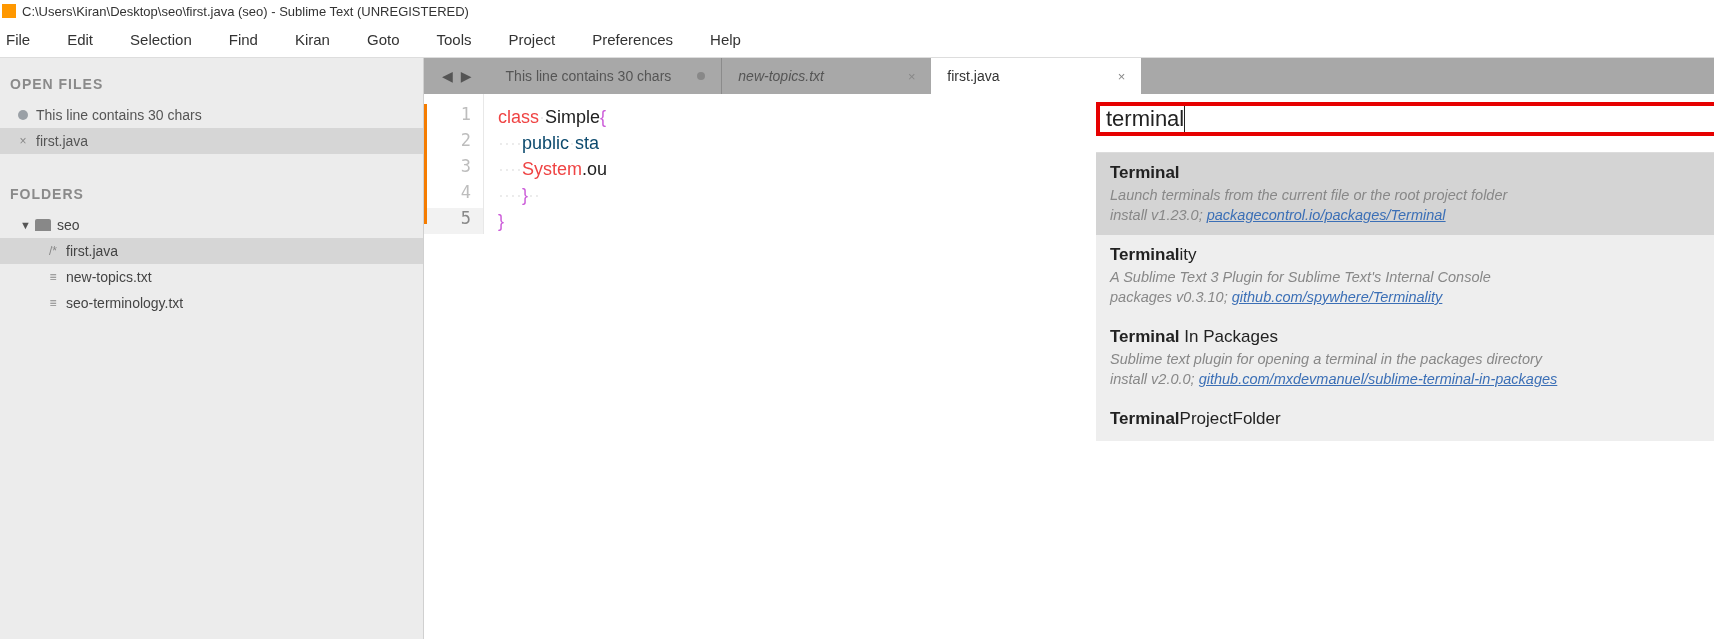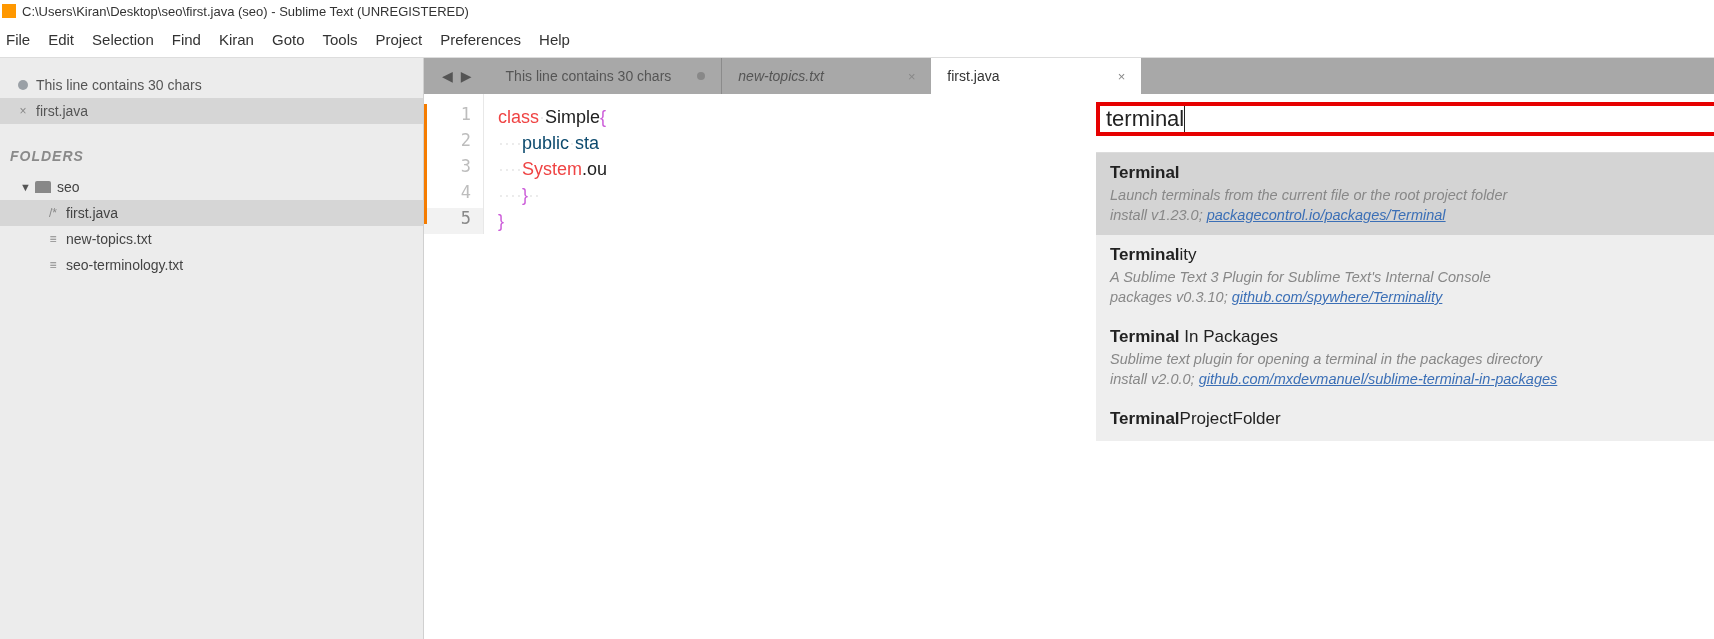--- a/index.html
+++ b/index.html
@@ -3,35 +3,35 @@
 <meta charset="utf-8">
 <style>
   * { box-sizing: border-box; margin: 0; padding: 0; font-family: "Segoe UI", Arial, sans-serif; }
   html, body { width: 1714px; height: 639px; background: #ffffff; color: #333; overflow: hidden; }
 
   
   .titlebar { height: 22px; display: flex; align-items: center; padding-left: 2px; font-size: 13px; color: #333; }
   .titlebar .logo { width: 14px; height: 14px; background: #ff9800; margin-right: 6px; }
 
   
-  .menubar { height: 36px; display: flex; align-items: center; gap: 10px; padding: 0 0 0 2px; font-size: 15px; color: #333; border-bottom: 1px solid #ddd; }
+  .menubar { height: 36px; display: flex; align-items: center; gap: 29px; padding: 0 0 0 2px; font-size: 15px; color: #333; border-bottom: 1px solid #ddd; }
   .menubar .menuitem { padding: 2px 4px; cursor: default; }
 
   
   .main { display: flex; height: calc(100% - 58px); }
 
   
   .sidebar { width: 424px; background: #ececec; border-right: 1px solid #d0d0d0; padding-top: 14px; }
   .sidebar-heading { font-size: 14px; font-weight: 700; letter-spacing: 1px; color: #8a8a8a; padding: 4px 10px 10px 10px; }
   .openfile { display: flex; align-items: center; height: 26px; padding-left: 18px; font-size: 14px; color: #555; }
   .openfile.active { background: #d6d6d6; }
   .openfile .dot { width: 10px; height: 10px; border-radius: 50%; background: #9aa0a6; margin-right: 8px; }
   .openfile .close { width: 10px; height: 10px; margin-right: 8px; color: #888; font-size: 12px; line-height: 10px; text-align: center; }
 
-  .folders-heading { margin-top: 20px; font-style: italic; }
+  .folders-heading { margin-top: 28px; }
   .folder-row, .file-row { display: flex; align-items: center; height: 26px; font-size: 14px; color: #444; }
   .folder-row { padding-left: 20px; }
   .folder-row .chevron { margin-right: 4px; font-size: 11px; color: #555; }
   .folder-row .folder-icon { width: 16px; height: 12px; background: #888; border-radius: 2px 2px 0 0; margin-right: 6px; position: relative; }
   .file-row { padding-left: 44px; }
   .file-row.sel { background: #d6d6d6; }
   .file-row .file-icon { width: 18px; color: #888; margin-right: 4px; font-size: 12px; text-align: center; }
 
   
   .editor { flex: 1; position: relative; background: #fff; }
@@ -89,20 +89,21 @@
   <span class="menuitem">Goto</span>
   <span class="menuitem">Tools</span>
   <span class="menuitem">Project</span>
   <span class="menuitem">Preferences</span>
   <span class="menuitem">Help</span>
 </div>
 
 <div class="main">
 
   <div class="sidebar">
+    <div class="sidebar-heading">OPEN FILES</div>
     <div class="openfile">
       <div class="dot"></div>
       <span>This line contains 30 chars</span>
     </div>
     <div class="openfile active">
       <div class="close">×</div>
       <span>first.java</span>
     </div>
 
     <div class="sidebar-heading folders-heading">FOLDERS</div>

